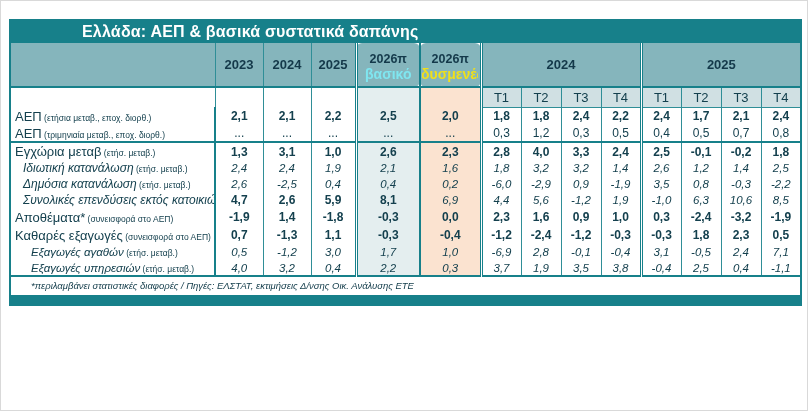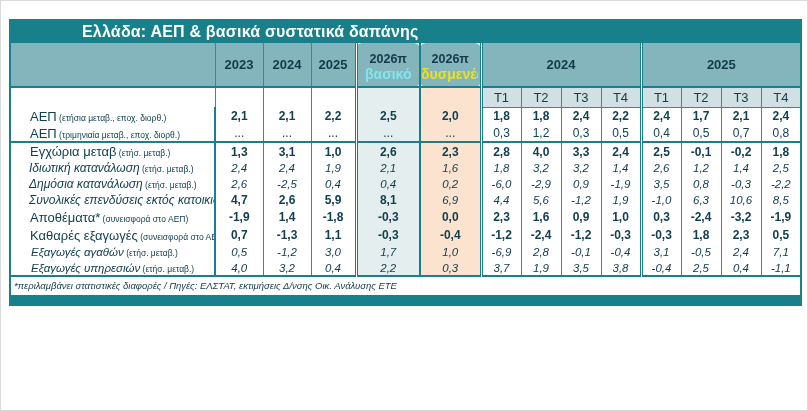--- a/index.html
+++ b/index.html
@@ -37,23 +37,23 @@
   tr.t-row td.av{border-left:1px solid var(--thin);}
   tr.t-row td.basico-body{background:var(--bas); border-left:3px double var(--dark);}
   tr.t-row td.dys-body{background:var(--dys); border-left:2px solid var(--dark); border-right:3px double var(--dark);}
   tr.t-row td.tcell{background:var(--trow); border:1px solid var(--thin);}
   tr.t-row td.tcell.gfirst{border-left:3px double var(--dark);}
 
   
   tr.data-row td{height:17px;}
   tr.data-row.style-main td{height:18px;}
   tr.data-row.style-italic td, tr.data-row.style-italic_boldleft td{height:16px;}
-  td.lbl{text-align:left; font-size:13px; padding-left:19px;}
+  td.lbl{text-align:left; font-size:13px; padding-left:4px;}
   td.lbl .lbl-note{font-size:8.5px;}
-  .ind1 td.lbl, td.lbl.ind1{padding-left:18px;}
+  .ind1 td.lbl, td.lbl.ind1{padding-left:12px;}
   .ind2 td.lbl, td.lbl.ind2{padding-left:20px;}
   td.lbl.ind1{font-size:12px;}
   td.lbl.ind2{font-size:11.5px;}
   td.val{text-align:center; font-size:12px;}
   td.val.annual{border-left:1px solid var(--thin);}
   td.val.c0{border-left:2px solid var(--dark);}
   td.val.basico{background:var(--bas); border-left:3px double var(--dark);}
   td.val.dys{background:var(--dys); border-left:2px solid var(--dark); border-right:3px double var(--dark);}
   td.val.q{border-left:1px solid var(--thin);}
   td.val.q.g2{border-left:3px double var(--dark);}
@@ -61,21 +61,21 @@
   tr.style-main td.val{font-weight:bold;}
   tr.style-plain td.val{font-weight:normal;}
   tr.style-italic td.lbl .lbl-main, tr.style-italic_boldleft td.lbl .lbl-main{font-style:italic;}
   tr.style-italic td.val{font-style:italic; font-size:11.5px;}
   tr.style-italic_boldleft td.val.annual, tr.style-italic_boldleft td.val.basico{font-weight:bold;}
   tr.style-italic_boldleft td.val.dys, tr.style-italic_boldleft td.val.q{font-style:italic; font-size:11.5px;}
   tr.sep-below td{border-bottom:2px solid var(--dark);}
 
   
   tr.foot-row td{border-top:2px solid var(--dark); height:17px; font-style:italic;
-    font-size:9.5px; text-align:left; padding:1px 3px; color:#103a48;}
+    font-size:9.5px; text-align:left; padding:1px 20px; color:#103a48;}
   tr.gap-row td{height:2px; background:#fff;}
   tr.bar-row td{height:10px; background:var(--dark);}
 </style>
 </head>
 <body>
 
 <div class="canvas">
   <div class="table-wrap">
     <table>
       <colgroup>

